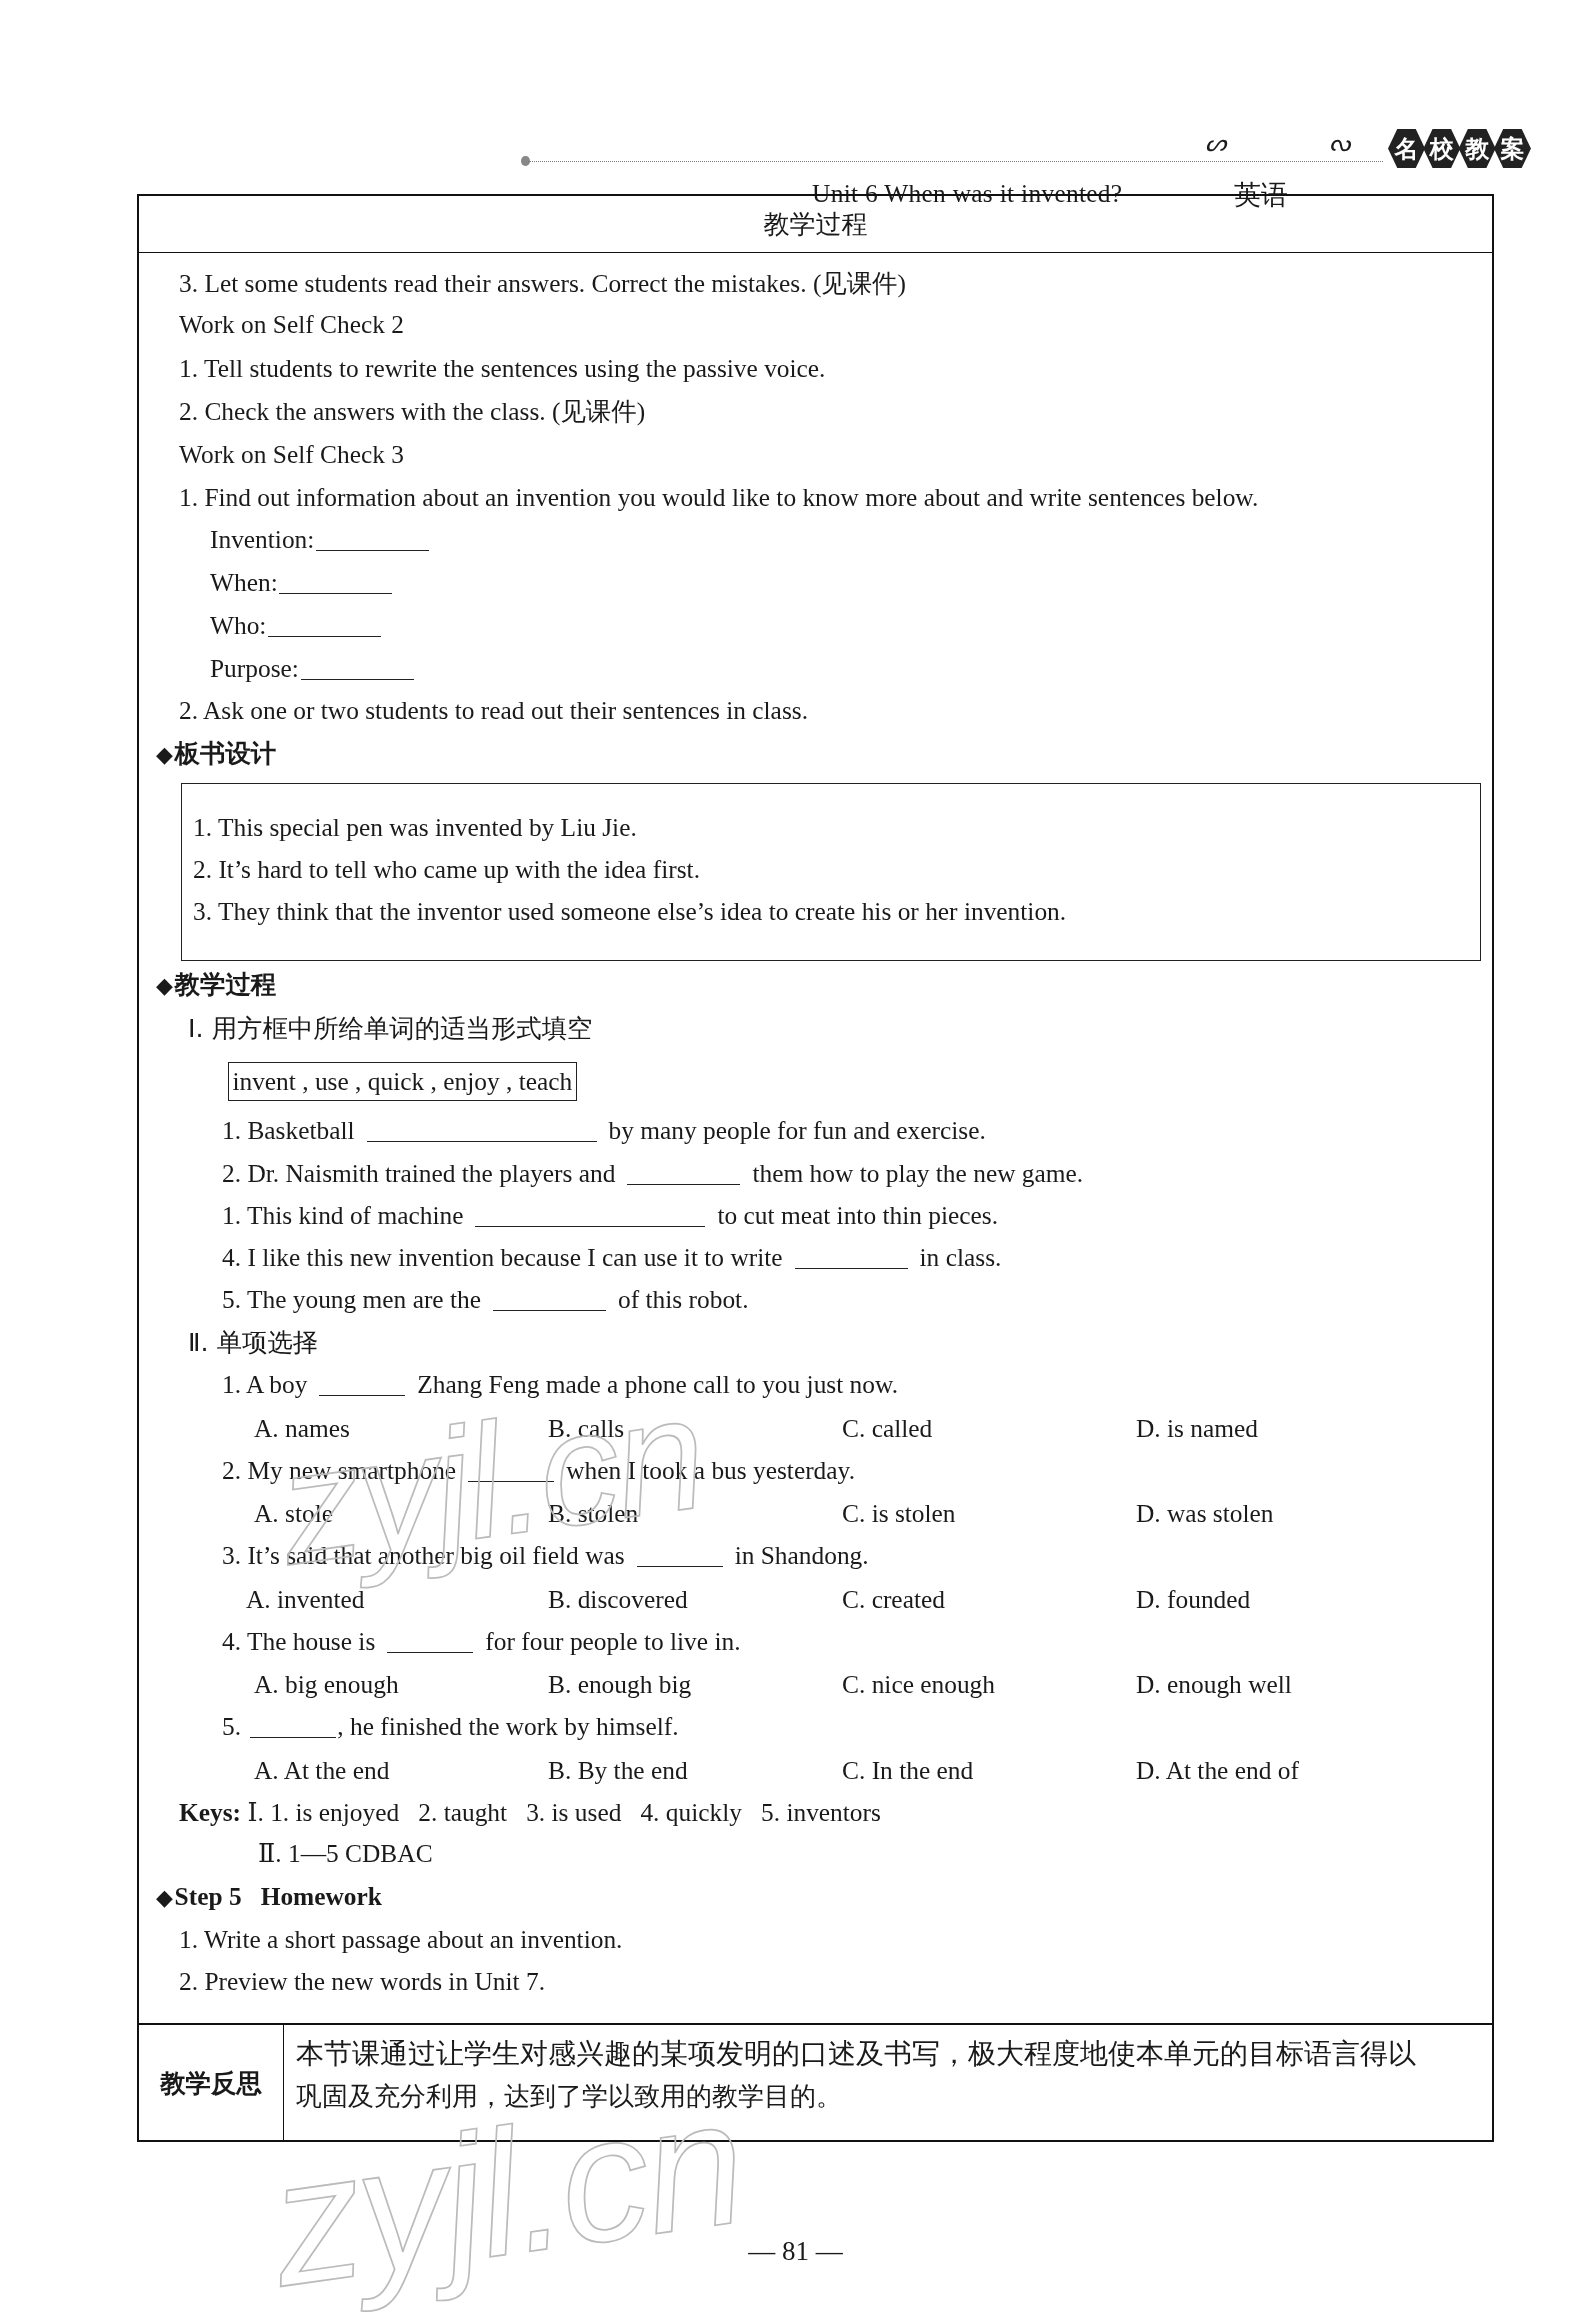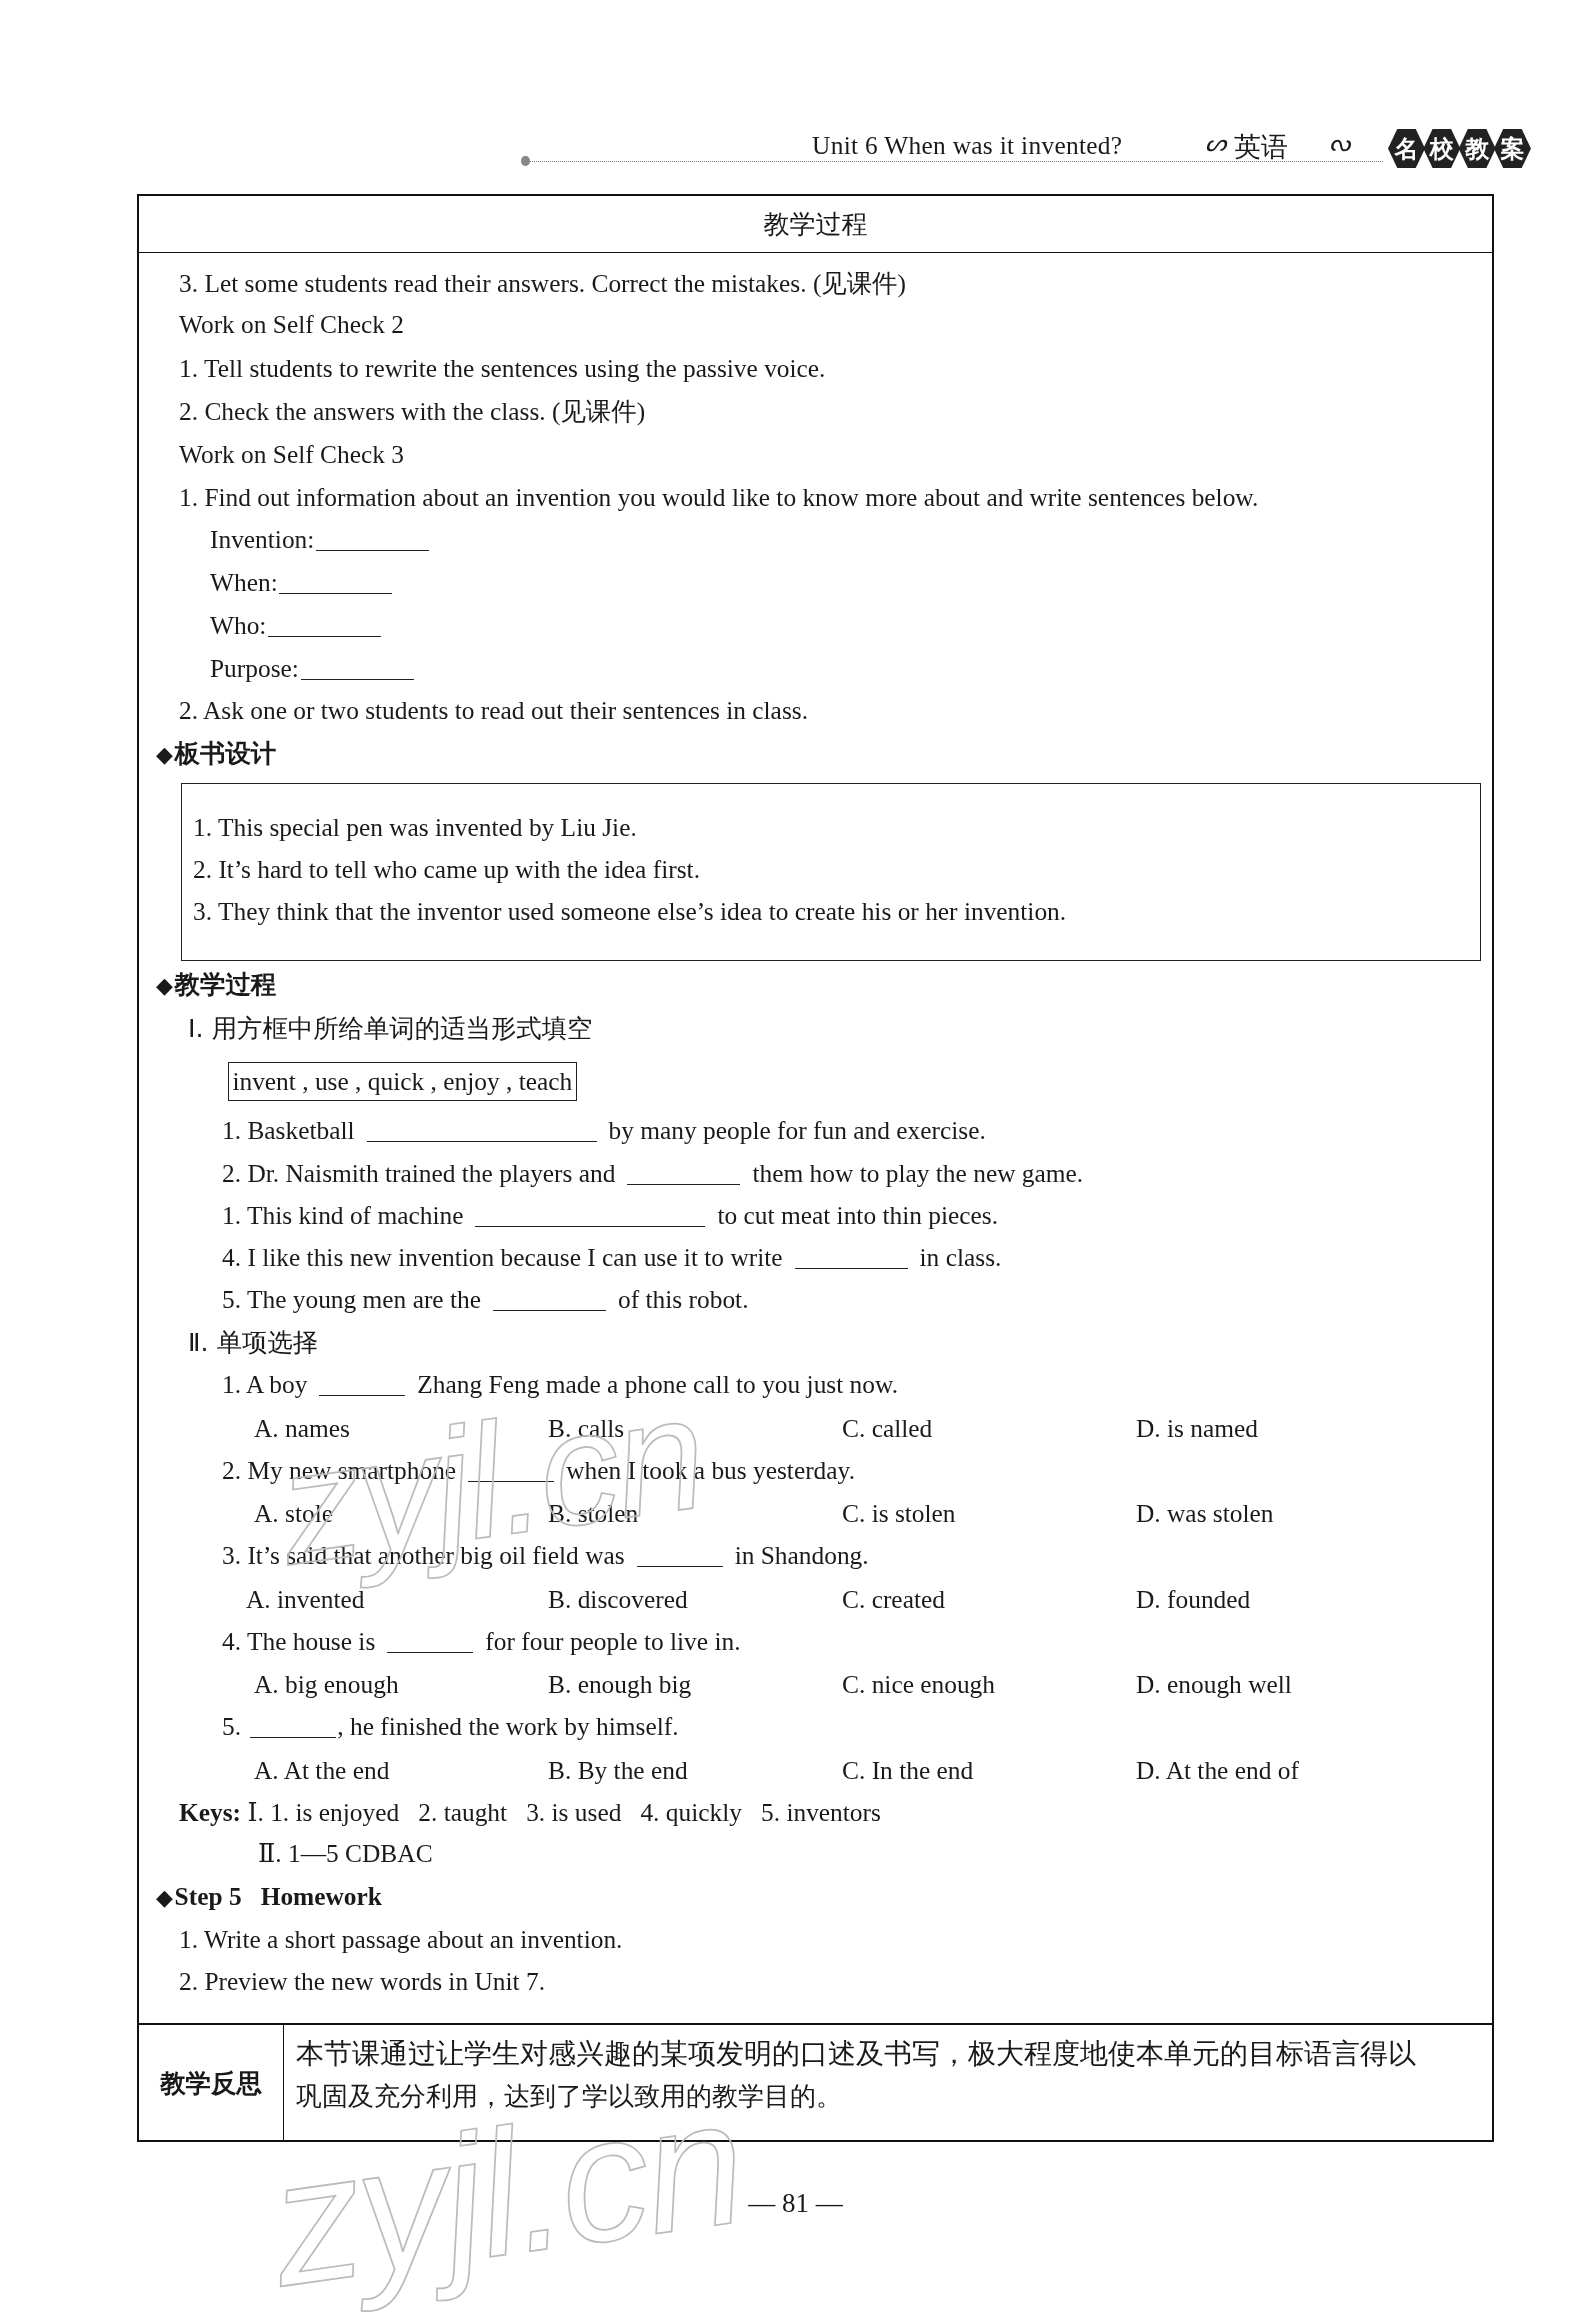--- a/index.html
+++ b/index.html
@@ -1,18 +1,18 @@
 <!DOCTYPE html>
 <html style="font-size:13.5px"><head>
 <meta charset="utf-8">
 <style>
   html, body { margin: 0; padding: 0; background: #ffffff; }
   body { width: 1591px; height: 2319px; position: relative; overflow: hidden;
          font-family: "Liberation Serif", "DejaVu Serif", serif; color: #1a1a1a; }
-  .abs { position: absolute; white-space: nowrap; }
+  .abs { position: absolute; white-space: nowrap; margin-top: 48px; }
   .line { position: absolute; white-space: nowrap; font-size: 25.4px; line-height: 34px; height: 34px; }
   .cn { font-family: "DejaVu Sans", "Liberation Sans", sans-serif; }
   .bold { font-weight: bold; }
   .blank { display: inline-block; border-bottom: 1.7px solid #222; height: 25.4px; vertical-align: -3.4px; margin: 0 5.1px; }
 
   
   #hdr-text { left: 812px; top: 131px; font-size: 25.4px; letter-spacing: 0.3px; }
   #hdr-subject { left: 1234px; top: 129px; font-size: 27px; }
   .swirl { position: absolute; top: 129px; font-size: 24px; font-style: italic; font-family: "DejaVu Serif", serif; }
   #hdr-line { position: absolute; left: 528px; top: 161px; width: 855px; height: 0; border-top: 1.7px dotted #777; }

